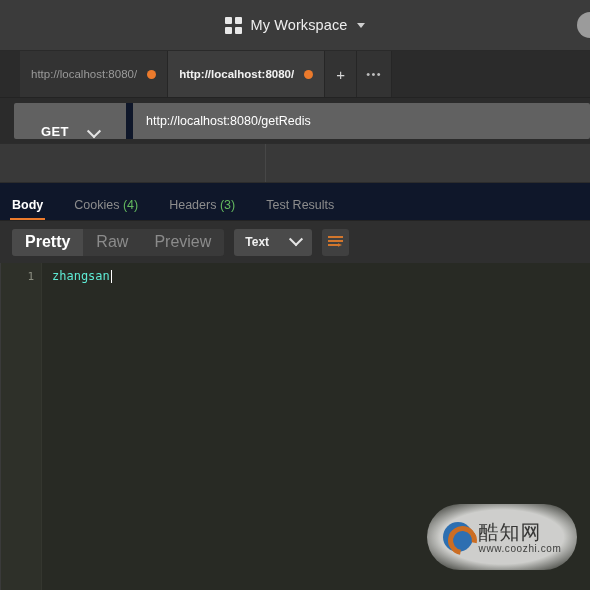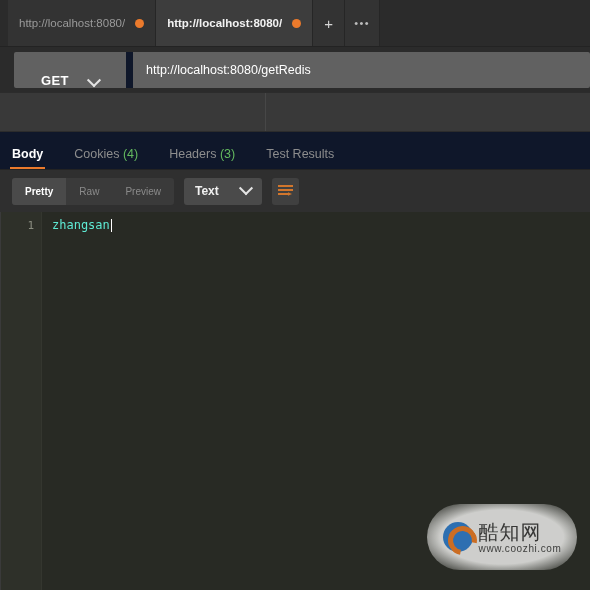--- a/index.html
+++ b/index.html
@@ -74,21 +74,21 @@
     border-radius: 50%;
     background: #9b9b9b;
   }
 
   
   .tabstrip {
     height: 46px;
     background: #2b2b2b;
     display: flex;
     align-items: stretch;
-    padding-left: 8px;
+    padding-left: 20px;
     border-bottom: 1px solid #232323;
     flex: 0 0 auto;
   }
   .tab {
     display: flex;
     align-items: center;
     gap: 10px;
     padding: 0 11px;
     min-width: 120px;
     max-width: 150px;
@@ -247,21 +247,21 @@
     display: flex;
     height: 27px;
     background: #3a3a3a;
     border-radius: 3px;
     overflow: hidden;
   }
   .seg-item {
     display: flex;
     align-items: center;
     padding: 0 13px;
-    font-size: 10px;
+    font-size: 16px;
     color: #8b8b8b;
     cursor: pointer;
   }
   .seg-item.active {
     background: #4a4a4a;
     color: #ffffff;
     font-weight: bold;
   }
   .fmt-select {
     display: flex;
@@ -385,20 +385,33 @@
     font-size: 10px;
     color: #444444;
     letter-spacing: .6px;
   }
 </style>
 </head>
 <body>
 
 <div class="app">
 
+  <div class="header">
+    <div class="workspace">
+      <span class="grid-icon">
+        <i></i>
+          <i></i>
+          <i></i>
+          <i></i>
+      </span>
+      <span class="workspace-label">My Workspace</span>
+      <span class="caret"></span>
+    </div>
+    <div class="avatar"></div>
+  </div>
 
   <div class="tabstrip">
     <div class="tab">
       <span class="tab-label">http://localhost:8080/</span>
       <span class="dot"></span>
     </div>
     <div class="tab active">
       <span class="tab-label">http://localhost:8080/</span>
       <span class="dot"></span>
     </div>

